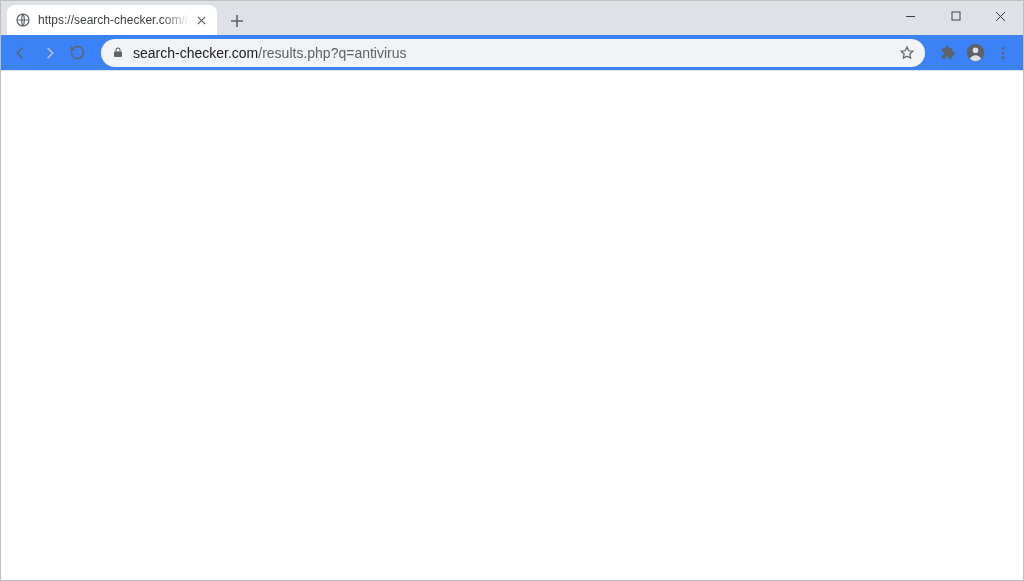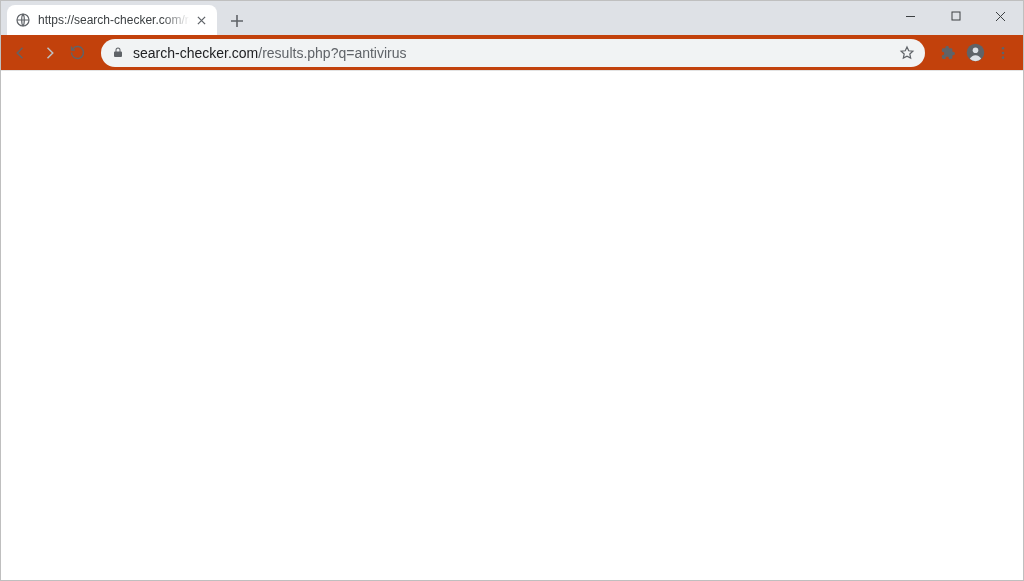--- a/index.html
+++ b/index.html
@@ -78,21 +78,21 @@
     .win-btn {
       width: 45px; height: 30px;
       display: flex; align-items: center; justify-content: center;
       cursor: pointer;
       color: #3c4043;
     }
 
     
     .toolbar {
       height: 36px;
-      background: #c2410c;
+      background: #3b82f6;
       display: flex;
       align-items: center;
       padding: 0 6px;
       border-bottom: 1px solid #e3e3e3;
     }
     .nav-btn {
       width: 28px; height: 28px;
       display: flex; align-items: center; justify-content: center;
       color: #5f6368;
       cursor: pointer;

